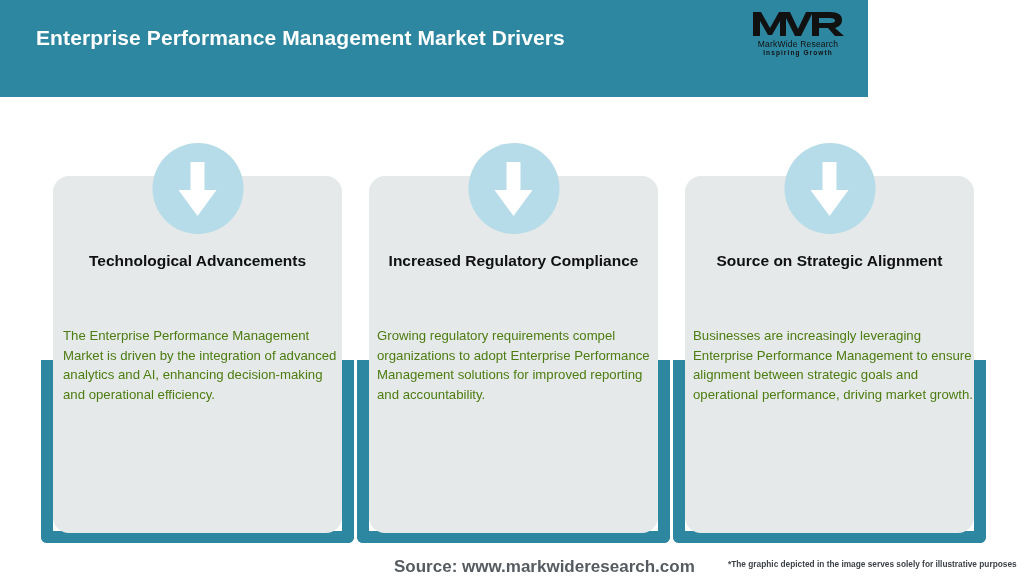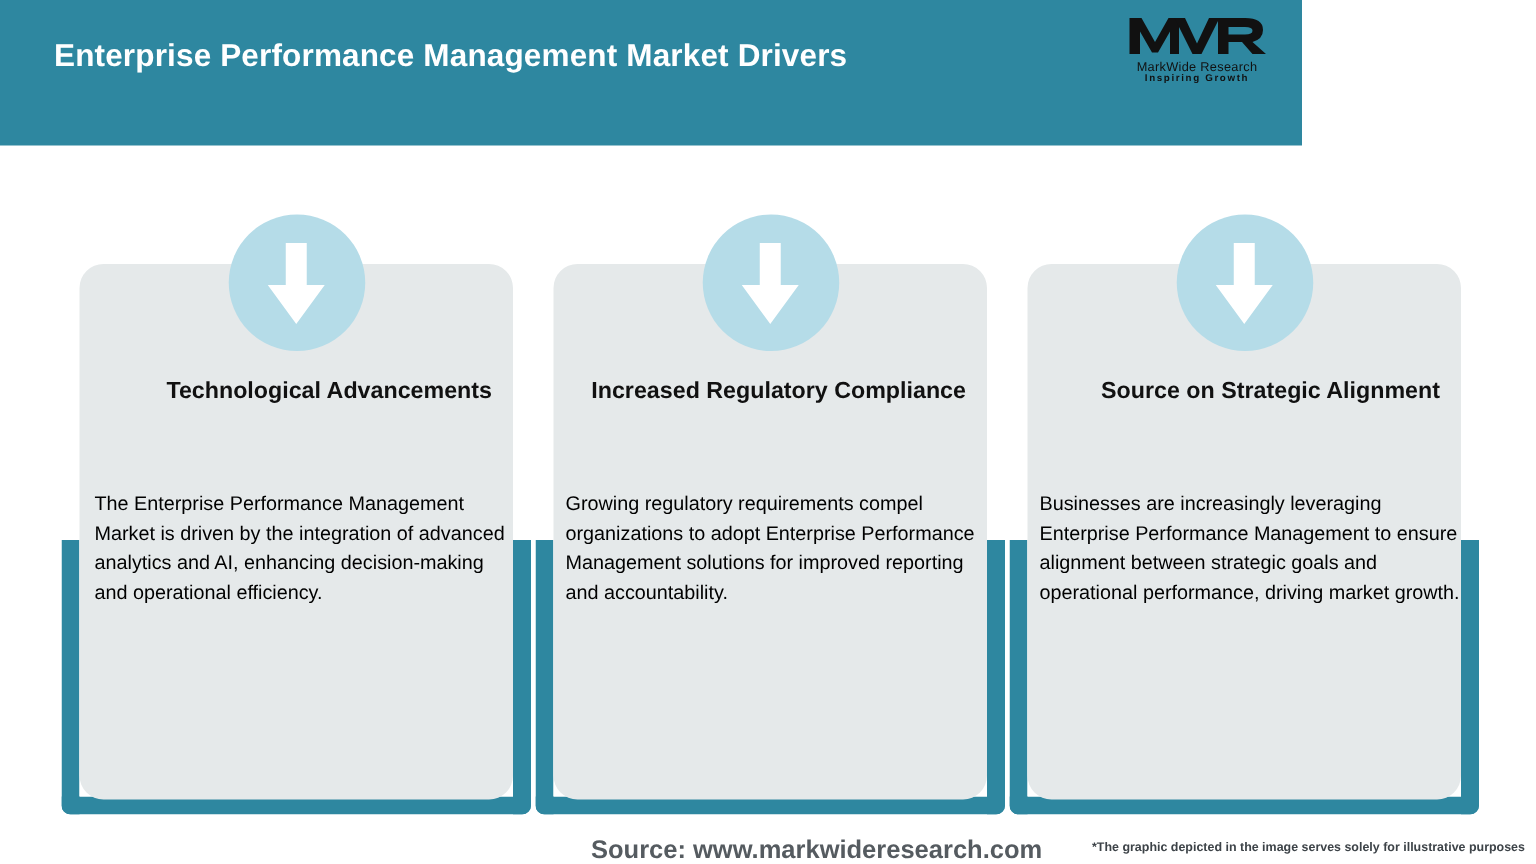--- a/index.html
+++ b/index.html
@@ -121,33 +121,33 @@
     transform: translate(-50%, -50%);
     width: 46px;
     height: 58px;
   }
 
   .card-title {
     position: absolute;
     left: 26px;
     width: 261px;
     top: 106px;
-    text-align: right;
+    text-align: center;
     font-size: 15.5px;
     font-weight: bold;
     color: #111111;
     line-height: 23px;
   }
   .card-body {
     position: absolute;
     left: 22px;
     width: 276px;
     top: 183px;
     font-size: 13.2px;
-    color: #000000;
+    color: #4d7c0f;
     line-height: 19.5px;
     text-align: left;
   }
   .card-wrap.c2 .card-body { left: 20px; width: 282px; }
   .card-wrap.c3 .card-body { left: 20px; width: 282px; }
 
   
   .footer-source {
     position: absolute;
     left: 394px;

